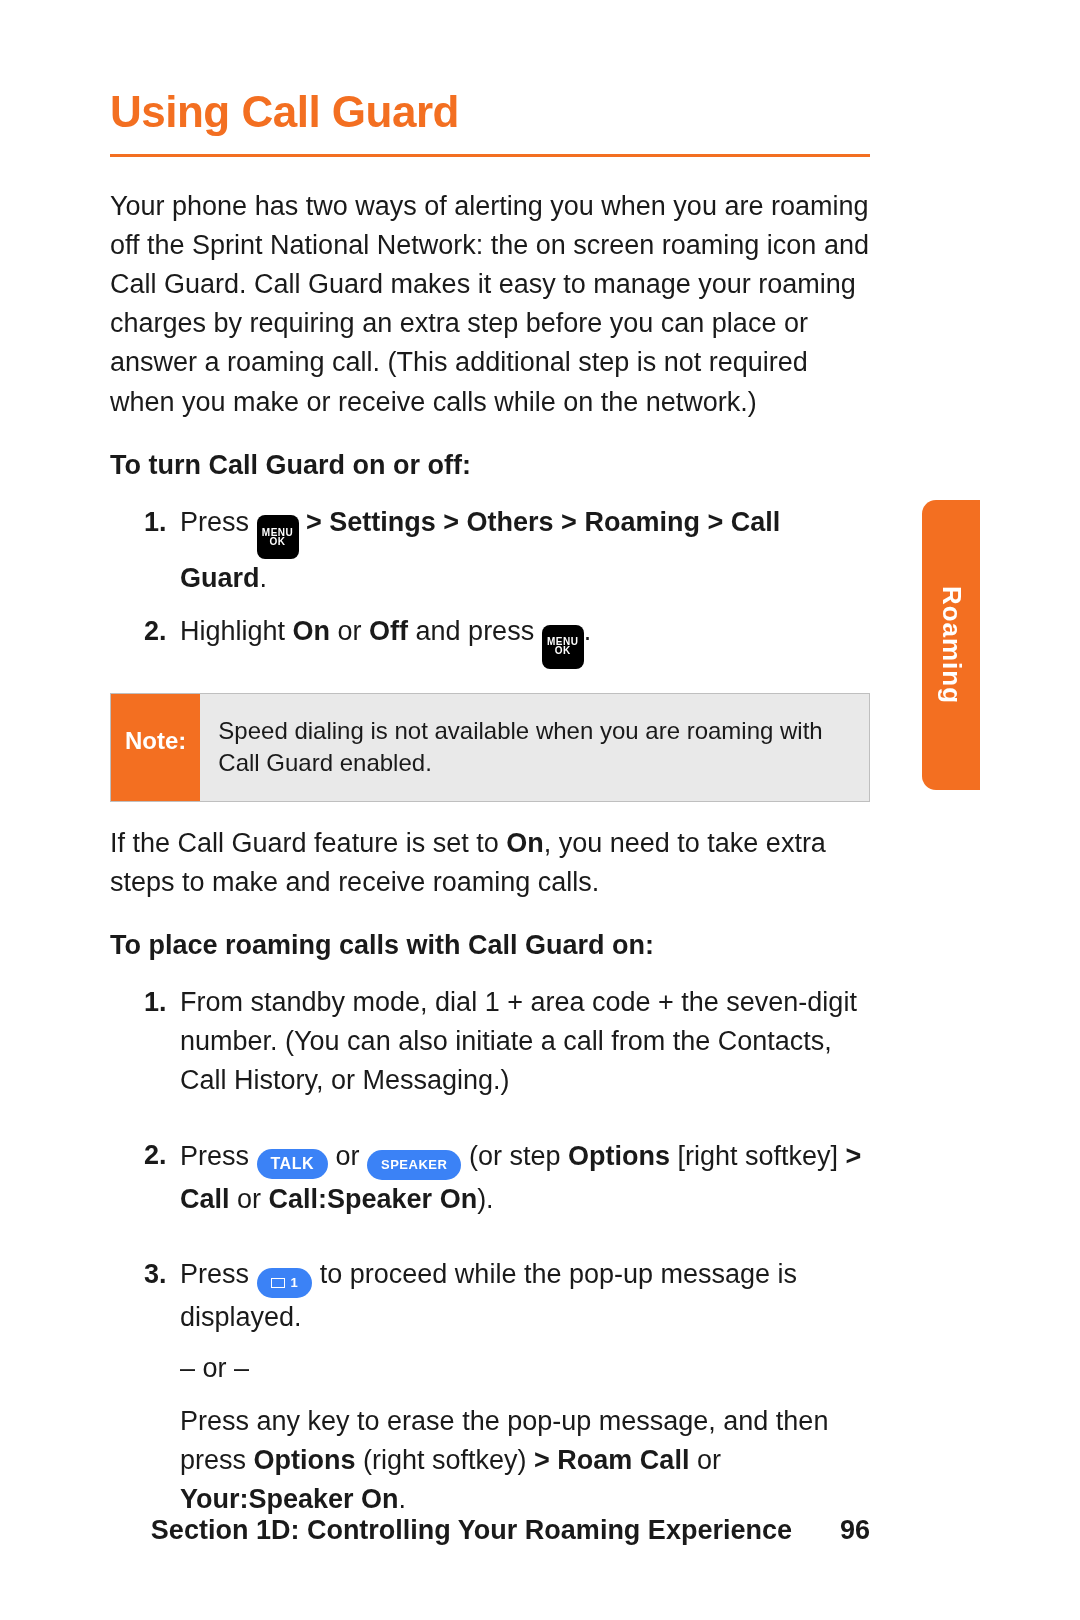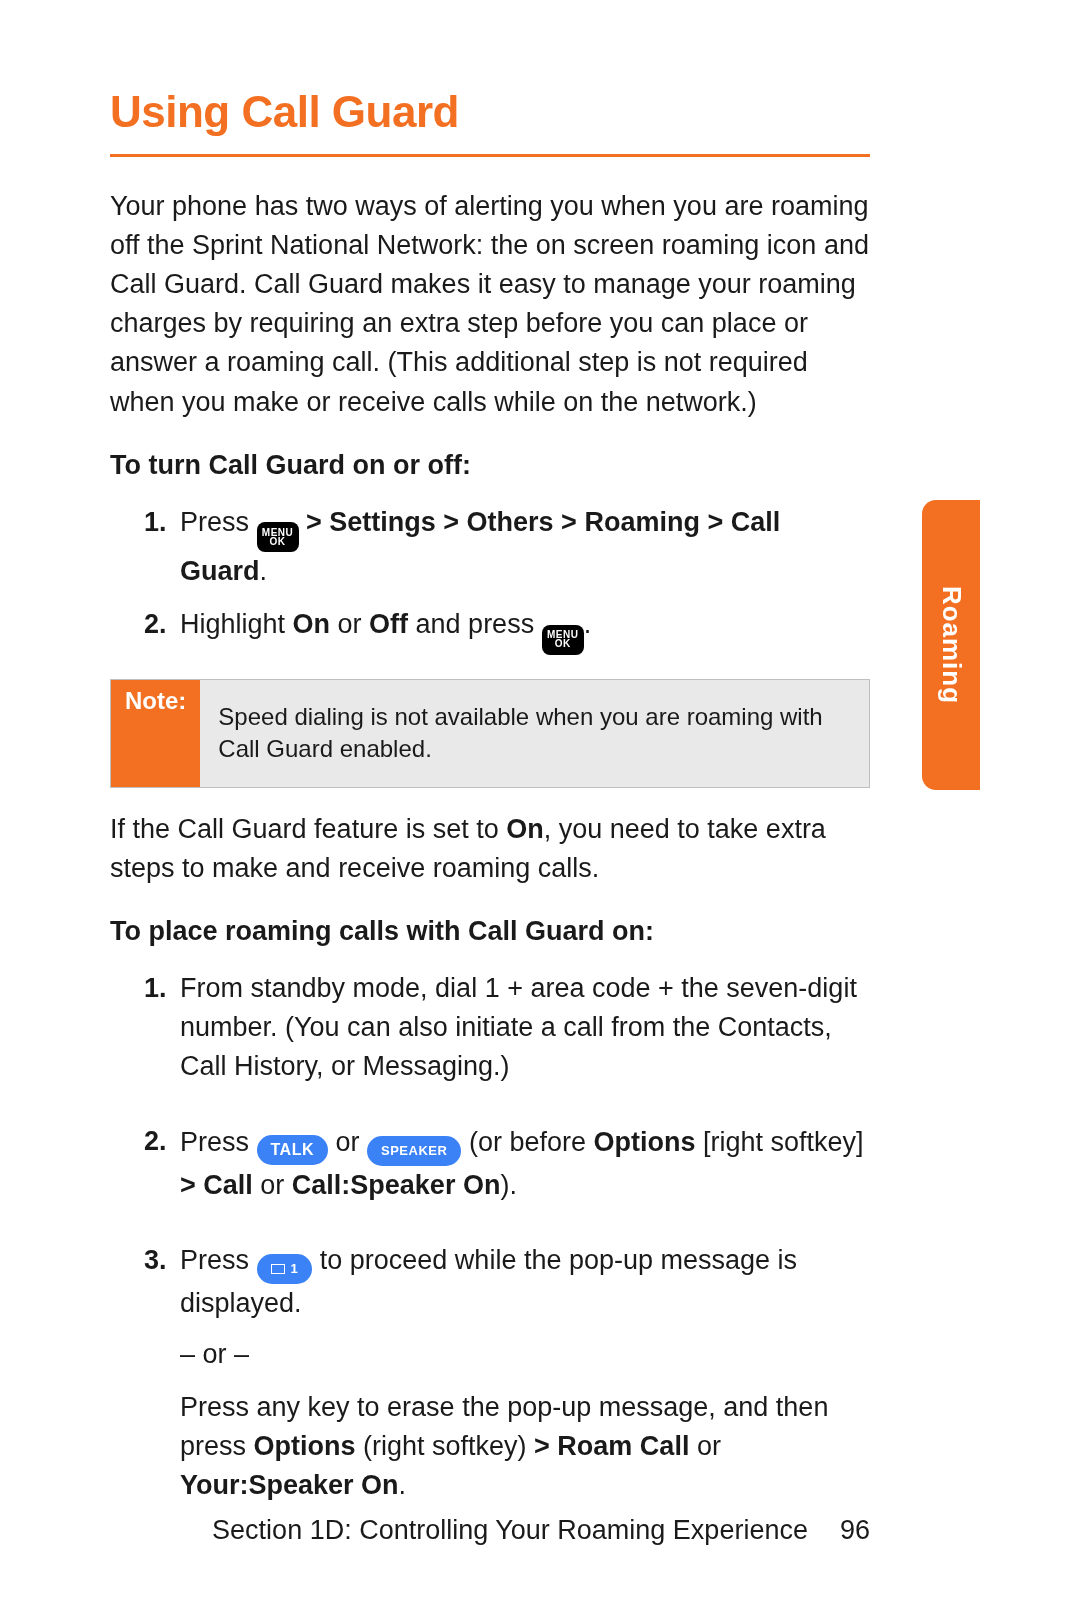--- a/index.html
+++ b/index.html
@@ -54,21 +54,21 @@
   .key {
     display: inline-flex;
     align-items: center;
     justify-content: center;
     background: #000;
     color: #fff;
     font-weight: 700;
     border-radius: 8px;
     height: 30px;
     min-width: 34px;
-    padding: 0 4px;
+    padding: 7px 4px;
     font-size: 9px;
     line-height: 1;
     vertical-align: -5px;
     flex-direction: column;
     letter-spacing: 0.5px;
   }
   .key .k-top { font-size: 10px; }
   .key .k-bot { font-size: 10px; margin-top: -1px; }
   .pill {
     display: inline-flex;
@@ -106,21 +106,21 @@
   }
   .note-box {
     display: flex;
     border: 1px solid var(--note-border);
     margin: 0 0 22px 0;
   }
   .note-label {
     background: var(--orange);
     color: #fff;
     font-weight: 700;
-    padding: 4px 14px;
+    padding: 30px 14px;
     font-size: 24px;
     display: flex;
     align-items: flex-start;
   }
   .note-body {
     background: var(--note-bg);
     padding: 21px 18px;
     font-size: 24px;
     flex: 1;
     line-height: 1.35;
@@ -149,22 +149,22 @@
   }
   
   .footer {
     position: absolute;
     bottom: 70px;
     left: 110px;
     right: 110px;
     display: flex;
     justify-content: flex-end;
     align-items: baseline;
-    gap: 32px;
-    font-weight: 400;
+    gap: 48px;
+    font-weight: 700;
     font-size: 27px;
   }
   .step-block { margin-bottom: 12px; }
   .or-dash { margin: 10px 0 14px 0; }
 </style>
 </head>
 <body>
 
 <div class="page">
 
@@ -206,21 +206,21 @@
 
   <ol class="steps">
     <li>
       <div class="step-block">From standby mode, dial 1 + area code + the seven-digit number. (You can also initiate a call from the Contacts, Call History, or Messaging.)</div>
     </li>
     <li>
       <span>Press </span>
       <span class="pill">TALK</span>
       <span> or </span>
       <span class="pill small">SPEAKER</span>
-      <span> (or before </span><span class="b">Options</span><span> [right softkey] </span><span class="b">&gt; Call</span><span> or </span><span class="b">Call:Speaker On</span><span>).</span>
+      <span> (or step </span><span class="b">Options</span><span> [right softkey] </span><span class="b">&gt; Call</span><span> or </span><span class="b">Call:Speaker On</span><span>).</span>
     </li>
     <li>
       <div class="step-block">
         <span>Press </span>
         <span class="pill small">
           <span class="env"></span>
           <span>1</span>
         </span>
         <span> to proceed while the pop-up message is displayed.</span>
       </div>

